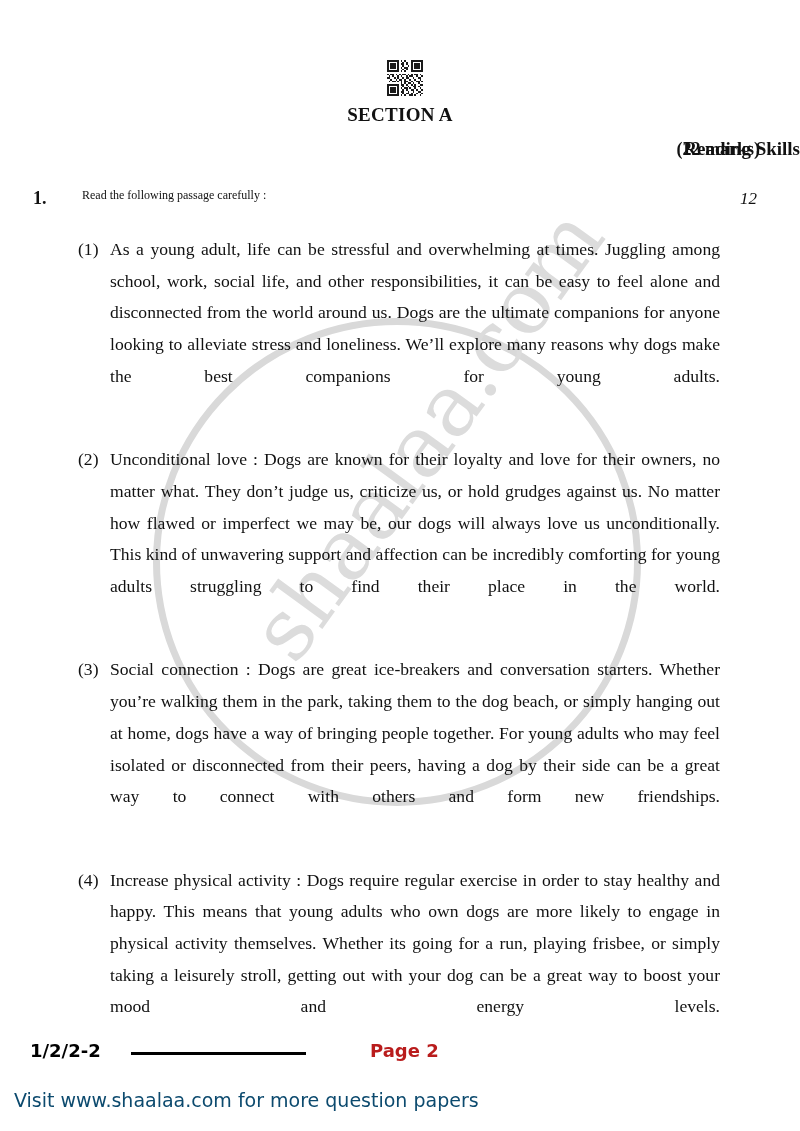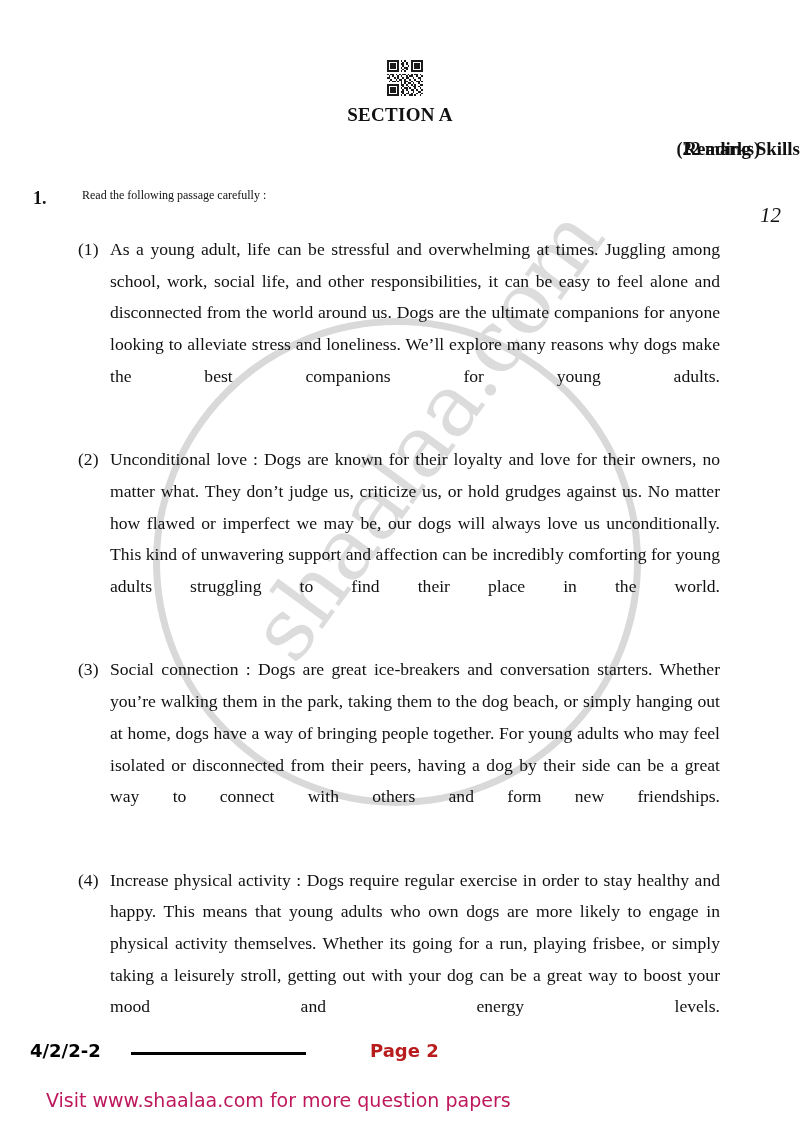--- a/index.html
+++ b/index.html
@@ -124,24 +124,23 @@
   }
   #question-text {
     position: absolute;
     left: 82px;
     top: 0;
     font-size: 12px;
   }
   #question-marks {
     position: absolute;
     left: 740px;
-    top: 15px;
-    font-size: 21px;
+    top: 1px;
+    font-size: 17px;
     font-style: italic;
-    margin-left: 20px;
   }
 
   
   #passage {
     position: absolute;
     left: 78px;
     top: 234px;
     width: 642px;
   }
   .para {
@@ -200,23 +199,22 @@
     font-size: 18px;
     font-weight: bold;
     color: #b91c1c;
   }
   #site-note {
     position: absolute;
     left: 14px;
     top: 1089px;
     font-family: "DejaVu Sans", "Liberation Sans", sans-serif;
     font-size: 19px;
-    color: #be185d;
+    color: #0c4a6e;
     z-index: 3;
-    margin-left: 32px;
   }
 </style>
 </head>
 <body>
 
 <div id="watermark-layer">
   <div id="watermark-circle"></div>
   <div id="watermark-text">shaalaa.com</div>
 </div>
 
@@ -360,20 +358,20 @@
       <span class="para-marker">(3)</span>
       <span class="para-body">Social connection : Dogs are great ice-breakers and conversation starters. Whether you’re walking them in the park, taking them to the dog beach, or simply hanging out at home, dogs have a way of bringing people together. For young adults who may feel isolated or disconnected from their peers, having a dog by their side can be a great way to connect with others and form new friendships.</span>
     </div>
     <div class="para">
       <span class="para-marker">(4)</span>
       <span class="para-body">Increase physical activity : Dogs require regular exercise in order to stay healthy and happy. This means that young adults who own dogs are more likely to engage in physical activity themselves. Whether its going for a run, playing frisbee, or simply taking a leisurely stroll, getting out with your dog can be a great way to boost your mood and energy levels.</span>
     </div>
   </div>
 
   <div id="footer">
-    <div id="paper-code">4/2/2-2</div>
+    <div id="paper-code">1/2/2-2</div>
     <div id="footer-rule"></div>
     <div id="page-label">Page 2</div>
   </div>
 
 </div>
 
 <div id="site-note">Visit www.shaalaa.com for more question papers</div>
 
 </body></html>

